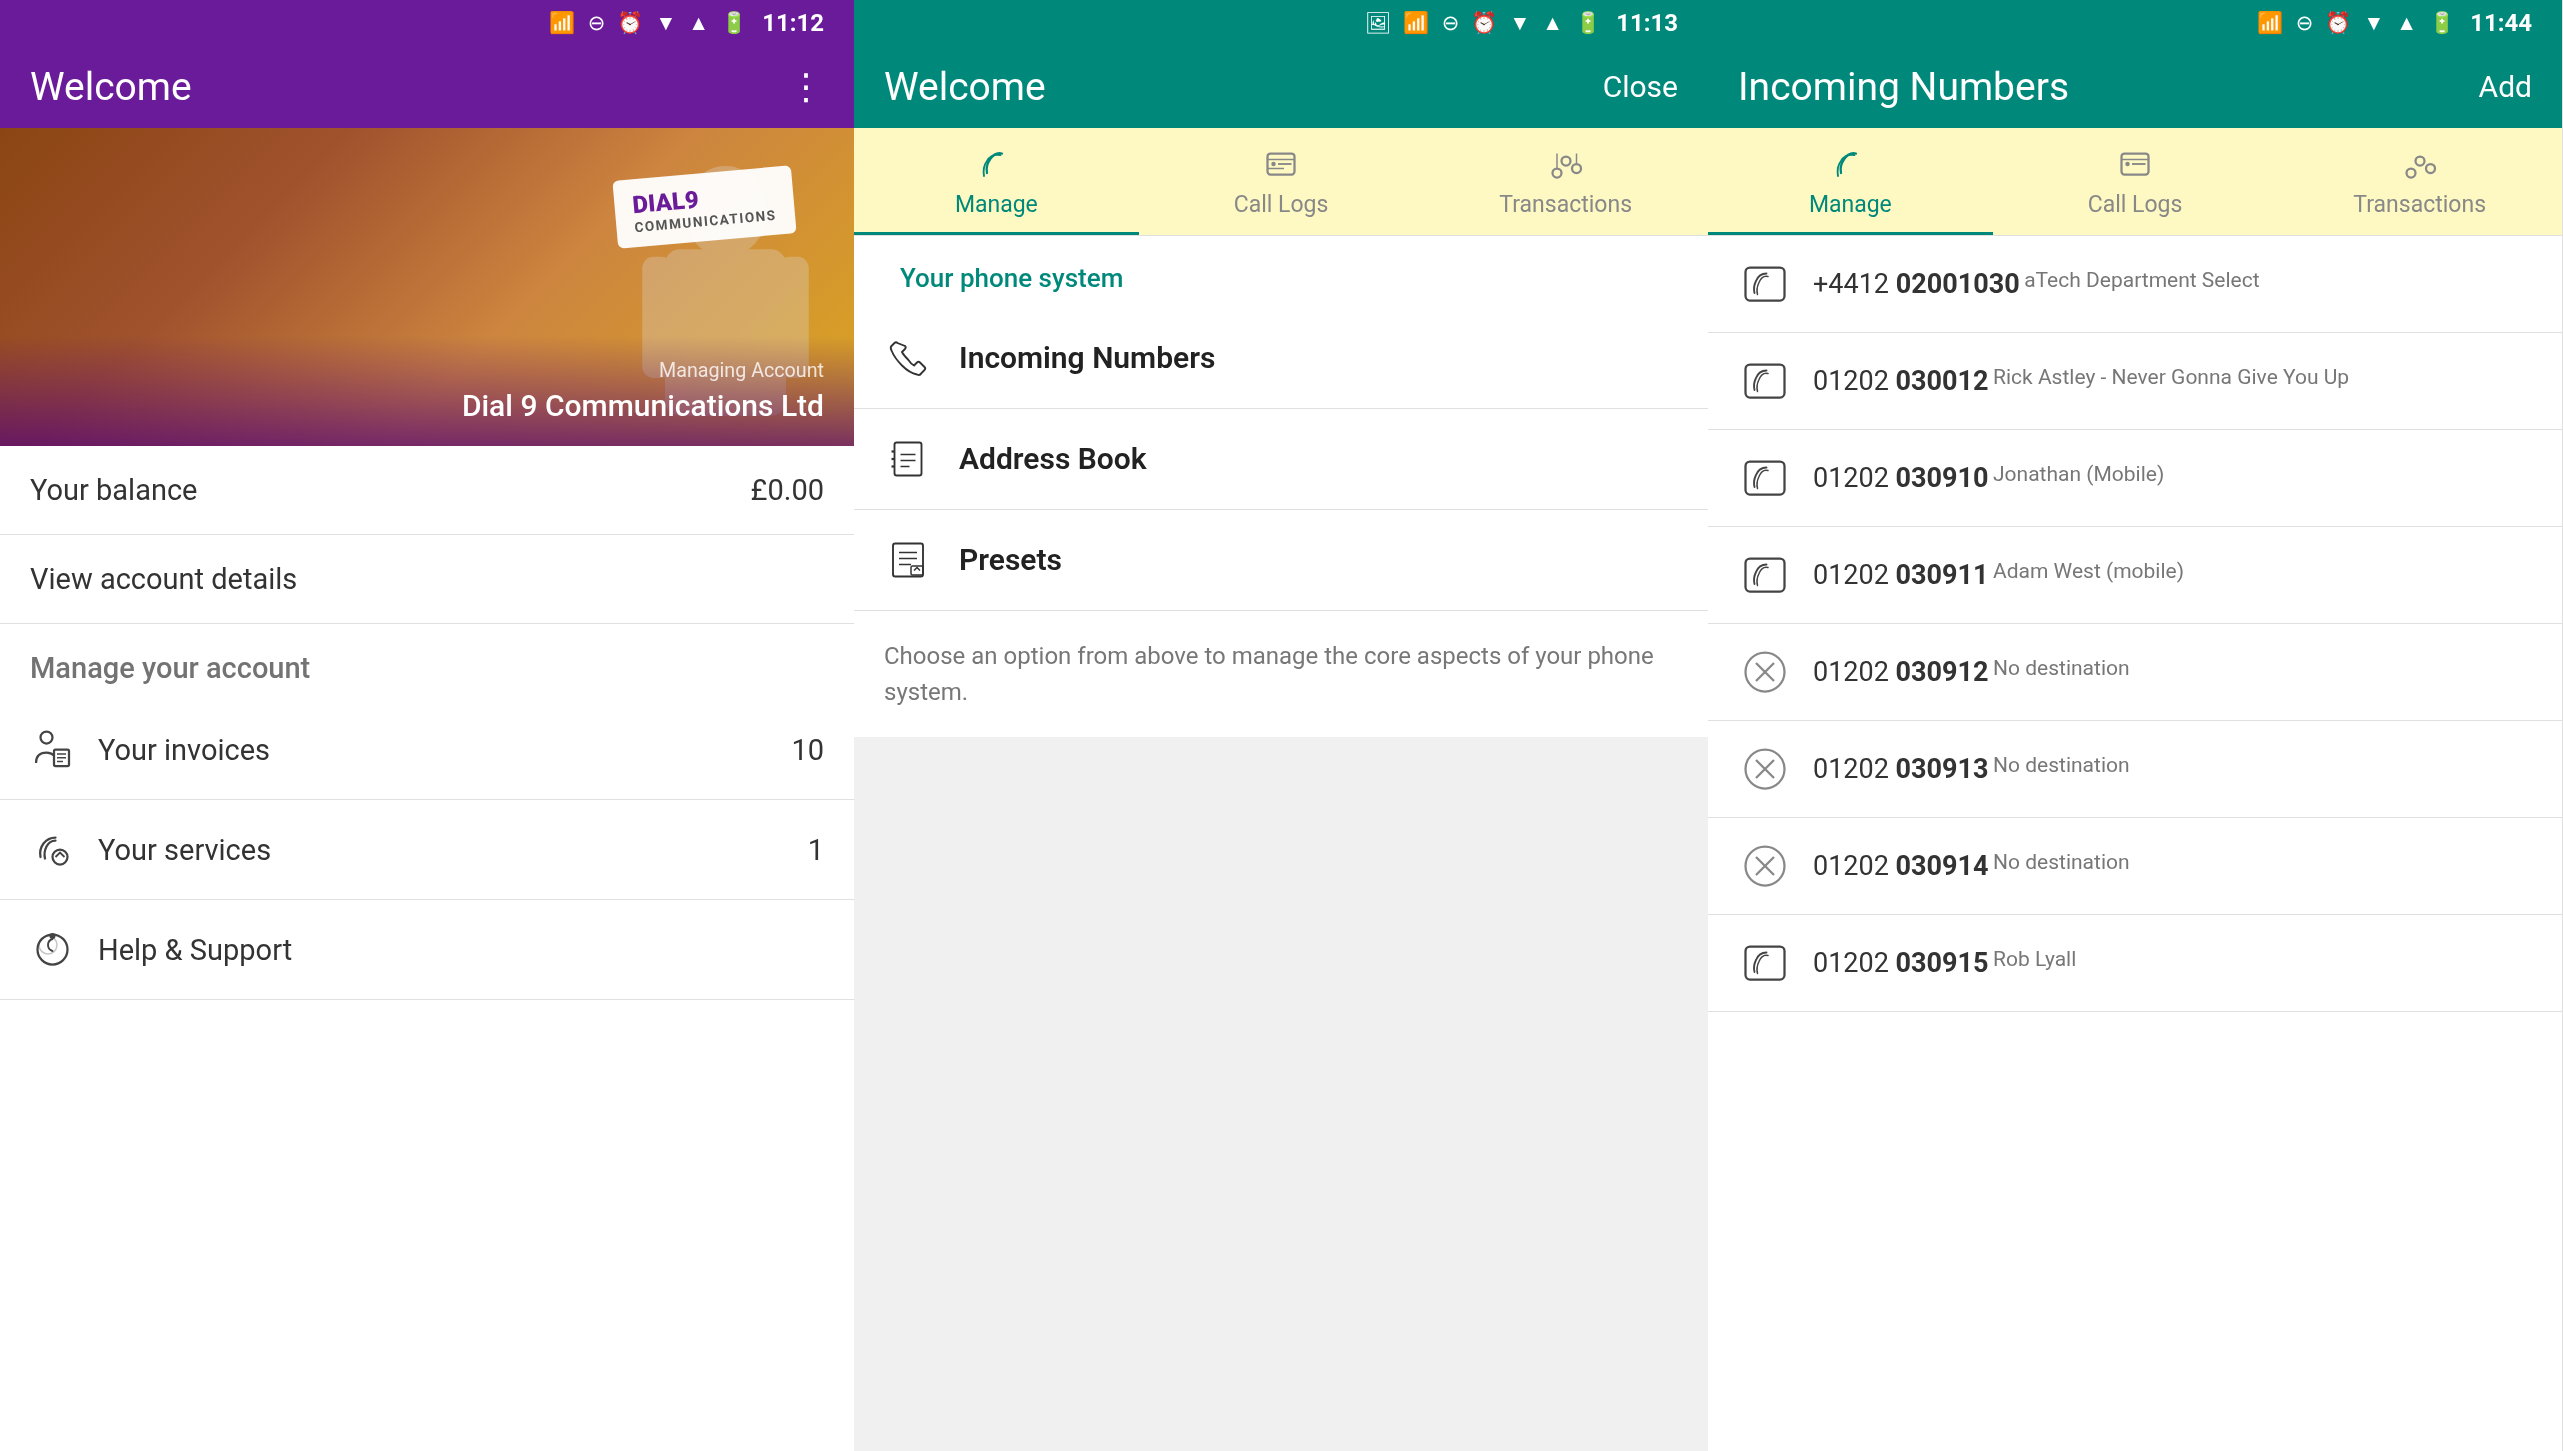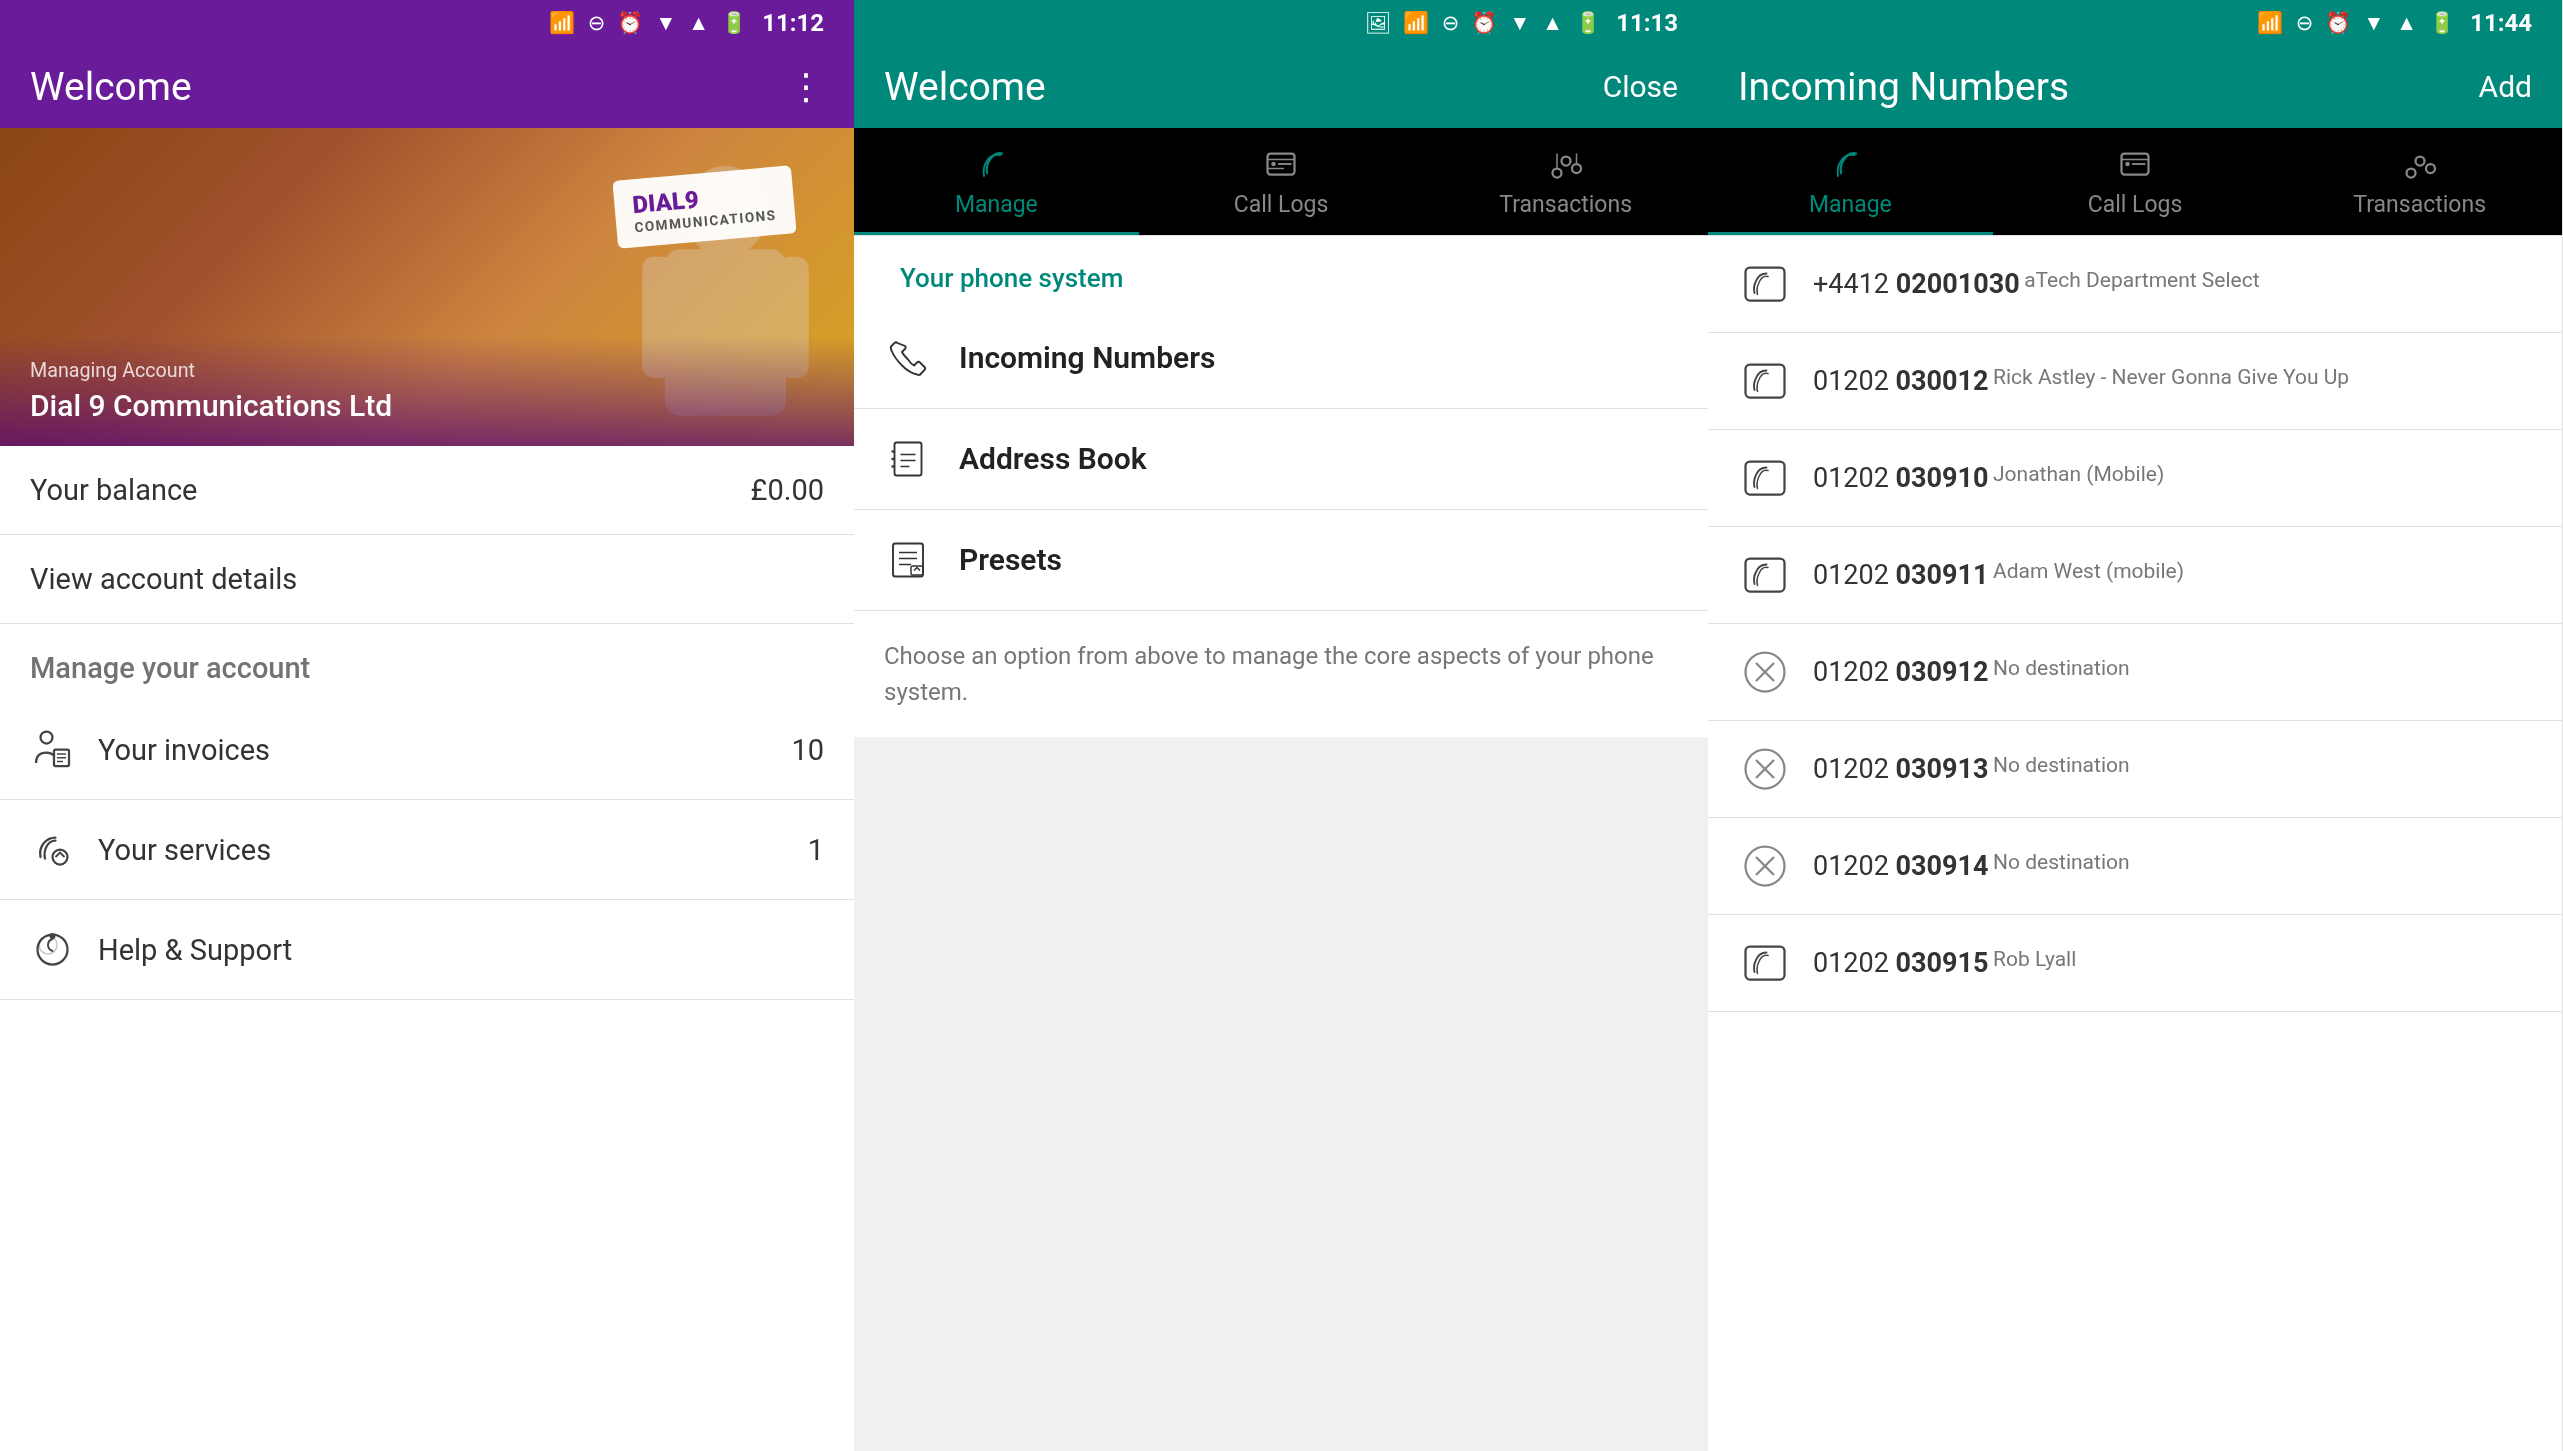--- a/index.html
+++ b/index.html
@@ -76,20 +76,21 @@
       display: flex;
       align-items: flex-end;
     }
     .hero-overlay {
       position: absolute;
       bottom: 0;
       left: 0;
       right: 0;
       background: linear-gradient(to top, rgba(80,0,120,0.7) 0%, transparent 100%);
       padding: 23px 30px;
+      text-align: right;
     }
     .hero-managing {
       color: rgba(255,255,255,0.8);
       font-size: 19.7px;
       margin-bottom: 6px;
     }
     .hero-company {
       color: #fff;
       font-size: 30px;
       font-weight: 500;
@@ -178,21 +179,21 @@
     }
     .screen-2 .app-header .close-btn {
       color: #fff;
       font-size: 30px;
     }
 
     
     .tabs-bar {
       display: flex;
       border-bottom: 1.5px solid #e0e0e0;
-      background: #000000;
+      background: #fef9c3;
     }
     .tab-item {
       flex: 1;
       display: flex;
       flex-direction: column;
       align-items: center;
       padding: 18px 7.6px 13.6px;
       gap: 9px;
       color: #888;
       font-size: 23px;

